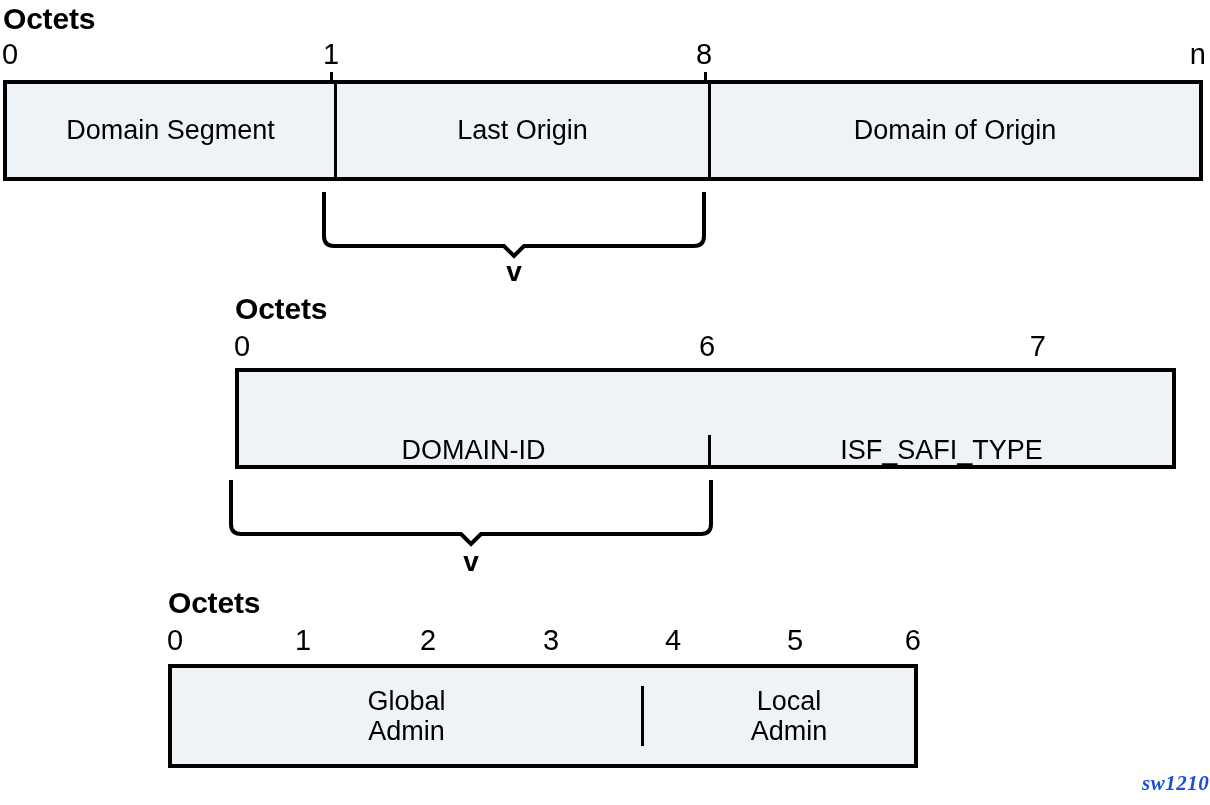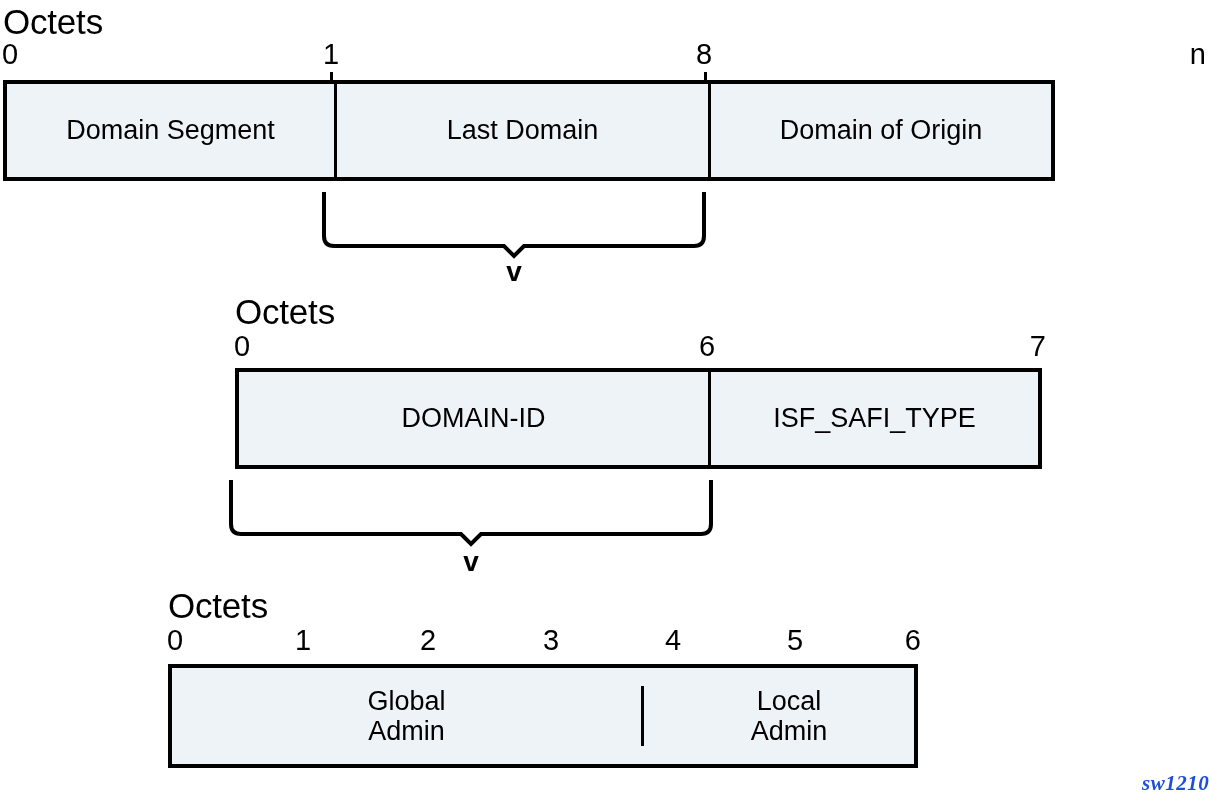--- a/index.html
+++ b/index.html
@@ -20,22 +20,22 @@
     inset: 0;
   }
 
   
   .lbl {
     position: absolute;
     white-space: nowrap;
     line-height: 1;
   }
   .octets-label {
-    font-size: 35px;
-    font-weight: 400;
+    font-size: 30px;
+    font-weight: 700;
     letter-spacing: -0.2px;
   }
   .tick-num {
     font-size: 29px;
     font-weight: 400;
     text-align: center;
     transform: translateX(-50%);
   }
   .tick-num.left-anchor {
     transform: none;
@@ -117,28 +117,28 @@
   <div class="lbl octets-label" style="left:3px; top:4px;">Octets</div>
 
   <div class="lbl tick-num left-anchor" style="left:2px; top:40px;">0</div>
   <div class="lbl tick-num" style="left:331px; top:40px;">1</div>
   <div class="lbl tick-num" style="left:704px; top:40px;">8</div>
   <div class="lbl tick-num right-anchor" style="left:1206px; top:40px;">n</div>
 
   <div class="tickmark" style="left:330px; top:72px; height:14px;"></div>
   <div class="tickmark" style="left:704px; top:72px; height:14px;"></div>
 
-  <div class="fieldrow" style="left:3px; top:80px; width:1052px; height:101px;">
+  <div class="fieldrow" style="left:3px; top:80px; width:1200px; height:101px;">
     <div class="fieldcell" style="width:330px;">
       <span>
         <span>Domain Segment</span>
       </span>
     </div>
     <div class="fieldcell" style="width:374px;">
-      <span>Last Domain</span>
+      <span>Last Origin</span>
     </div>
     <div class="fieldcell" style="flex:1 1 auto;">
       <span>Domain of Origin</span>
     </div>
   </div>
 
   <svg class="brace-svg" style="left:318px; top:186px;" width="392" height="72" viewBox="0 0 392 72">
     <path d="M 6 6
              L 6 50
              Q 6 60 16 60
@@ -150,21 +150,21 @@
              L 386 6"></path>
   </svg>
   <div class="brace-v" style="left:514px; top:258px;">v</div>
 
   <div class="lbl octets-label" style="left:235px; top:294px;">Octets</div>
 
   <div class="lbl tick-num left-anchor" style="left:234px; top:332px;">0</div>
   <div class="lbl tick-num" style="left:707px; top:332px;">6</div>
   <div class="lbl tick-num right-anchor" style="left:1046px; top:332px;">7</div>
 
-  <div class="fieldrow" style="left:235px; top:368px; width:807px; height:101px;">
+  <div class="fieldrow" style="left:235px; top:368px; width:941px; height:101px;align-items:flex-end;">
     <div class="fieldcell" style="width:472px;">
       <span>DOMAIN-ID</span>
     </div>
     <div class="fieldcell" style="flex:1 1 auto;border-radius:32px;">
       <span>ISF_SAFI_TYPE</span>
     </div>
   </div>
 
   <svg class="brace-svg" style="left:225px; top:474px;" width="492" height="72" viewBox="0 0 492 72">
     <path d="M 6 6

